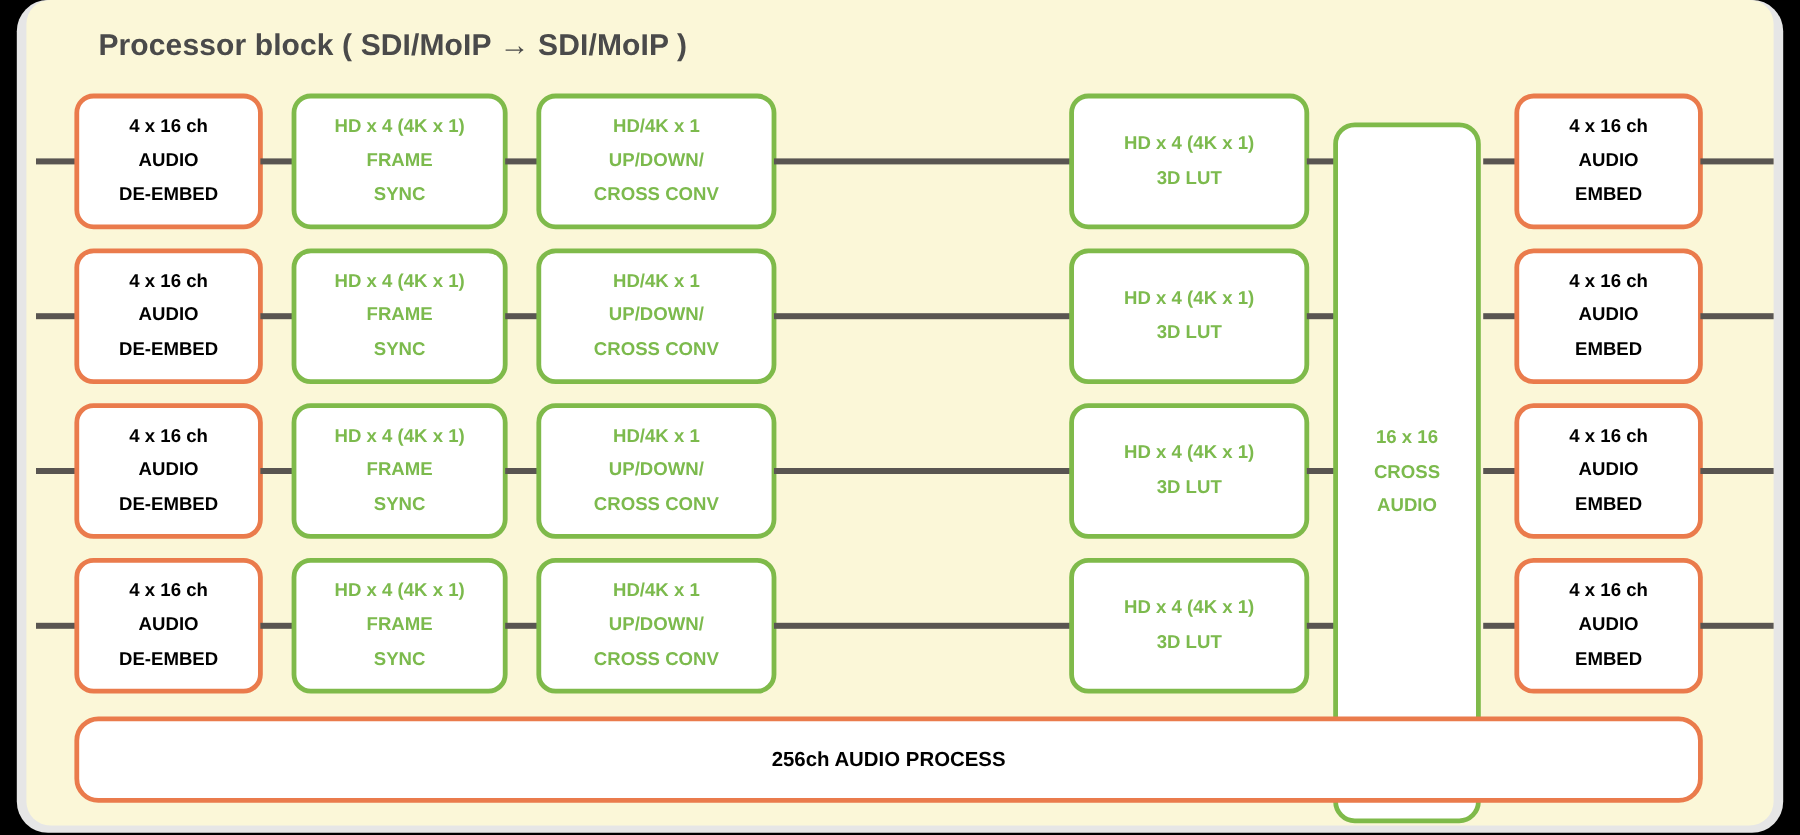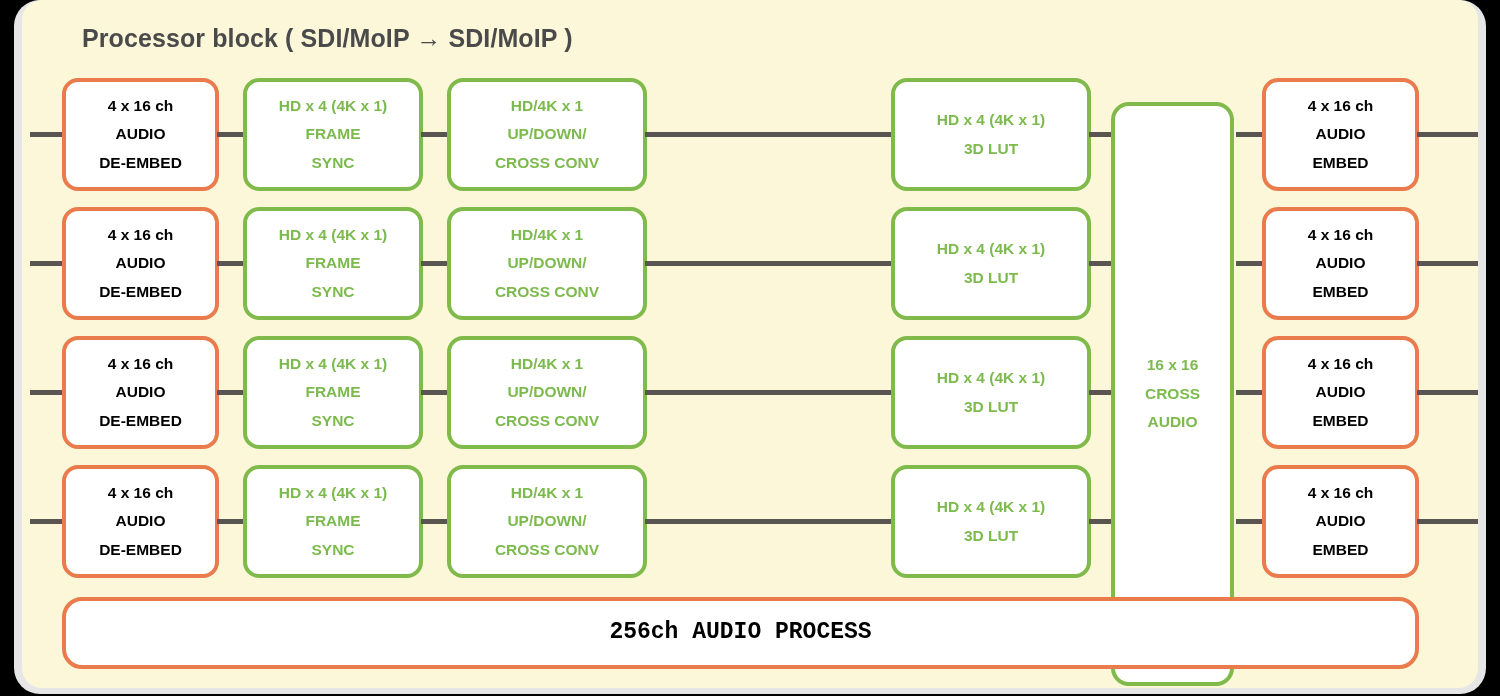--- a/index.html
+++ b/index.html
@@ -77,23 +77,22 @@
     color: #000000;
   }
   .block.green {
     border-color: #7fba4a;
     color: #7cba4d;
   }
   .block .ln { display: block; white-space: nowrap; }
 
   .block.wide-bar {
     border-radius: 20px;
-    font-size: 23px;
+    font-size: 17px;
     line-height: 1.2;
-    font-family: Liberation Mono, monospace;
   }
 
   .block.switch {
     border-radius: 18px;
     line-height: 1.86;
   }
 
   
   .wire {
     position: absolute;

